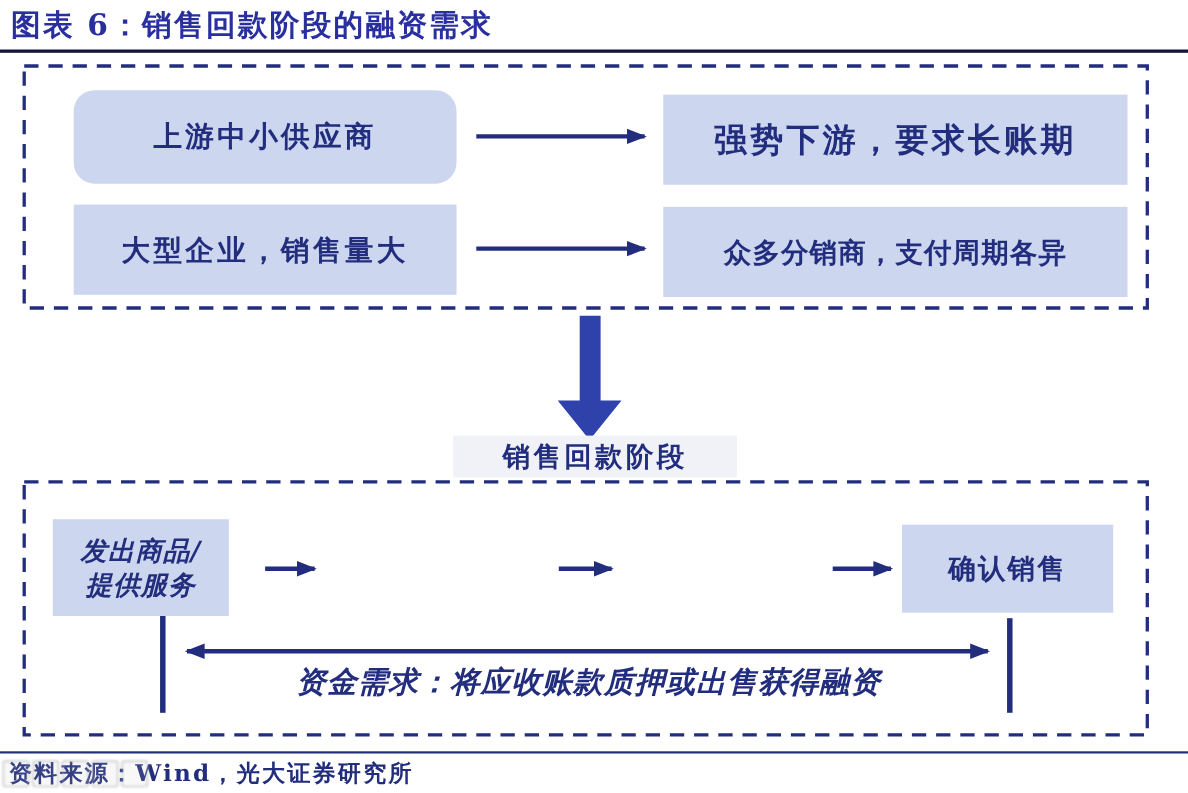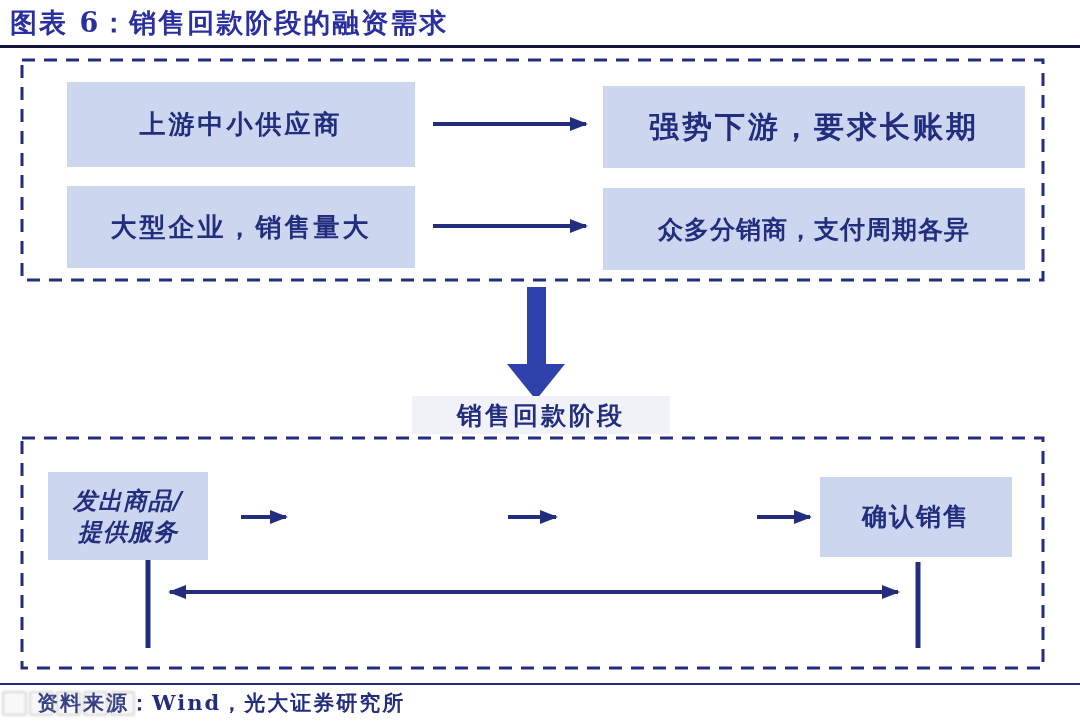--- a/index.html
+++ b/index.html
@@ -34,21 +34,21 @@
     display:flex;align-items:center;justify-content:center;
     color:var(--navy);font-weight:bold;font-size:26px;letter-spacing:3px;
     text-align:center;
   }
   .sbox{
     position:absolute;background:var(--box-fill);
     display:flex;align-items:center;justify-content:center;
     color:var(--navy);font-weight:bold;font-size:25px;letter-spacing:2px;
     text-align:center;white-space:pre-line;line-height:1.3;
   }
-  .b-r1l{left:67px;top:82px;width:348px;height:85px;}
+  .b-r1l{left:67px;top:82px;width:348px;height:85px;border-radius:19px;}
   .b-r1r{left:603px;top:86px;width:422px;height:82px;font-size:30px;}
   .b-r2l{left:67px;top:186px;width:348px;height:82px;}
   .b-r2r{left:603px;top:188px;width:422px;height:82px;font-size:25px;letter-spacing:1px;}
   .s1{left:48px;top:472px;width:160px;height:88px;font-size:24px;letter-spacing:1px;font-style:italic;}
   .s2{left:296px;top:477px;width:205px;height:80px;}
   .s3{left:567px;top:477px;width:184px;height:80px;}
   .s4{left:820px;top:477px;width:192px;height:80px;}
   .stage{
     position:absolute;left:412px;top:396px;width:258px;height:38px;
     background:var(--label-bg);
@@ -56,21 +56,21 @@
     color:var(--navy);font-weight:bold;font-size:25px;letter-spacing:3px;
   }
   .funding{
     position:absolute;left:170px;top:602px;width:730px;
     text-align:center;color:var(--navy);
     font-size:27px;font-weight:bold;font-style:italic;letter-spacing:1px;
   }
   .bottom-rule{position:absolute;left:0;top:683px;width:1080px;height:2px;background:var(--navy);}
   .source{
     position:absolute;left:8px;top:689px;
-    color:var(--navy);font-size:21px;font-weight:bold;letter-spacing:2px;white-space:nowrap;margin-left:29px;
+    color:var(--navy);font-size:21px;font-weight:bold;letter-spacing:2px;white-space:nowrap;
   }
   .watermark{
     position:absolute;left:2px;top:691px;height:24px;display:flex;gap:2px;
     opacity:.5;filter:blur(1px);pointer-events:none;
   }
   .watermark i{
     display:block;width:21px;height:21px;
     border:2px solid var(--watermark-gray);border-radius:3px;
     background:rgba(200,200,200,.25);
   }
@@ -112,20 +112,21 @@
   <div class="fbox b-r1r">强势下游，要求长账期</div>
   <div class="fbox b-r2l">大型企业，销售量大</div>
   <div class="fbox b-r2r">众多分销商，支付周期各异</div>
 
   <div class="stage">销售回款阶段</div>
 
   <div class="sbox s1">发出商品/
 提供服务</div>
   <div class="sbox s4">确认销售</div>
 
+  <div class="funding">资金需求：将应收账款质押或出售获得融资</div>
 
   <div class="bottom-rule"></div>
   <div class="source">资料来源：Wind，光大证券研究所</div>
 
   <div class="watermark">
     <i></i>
     <i></i>
     <i></i>
     <i></i>
     <i></i>

